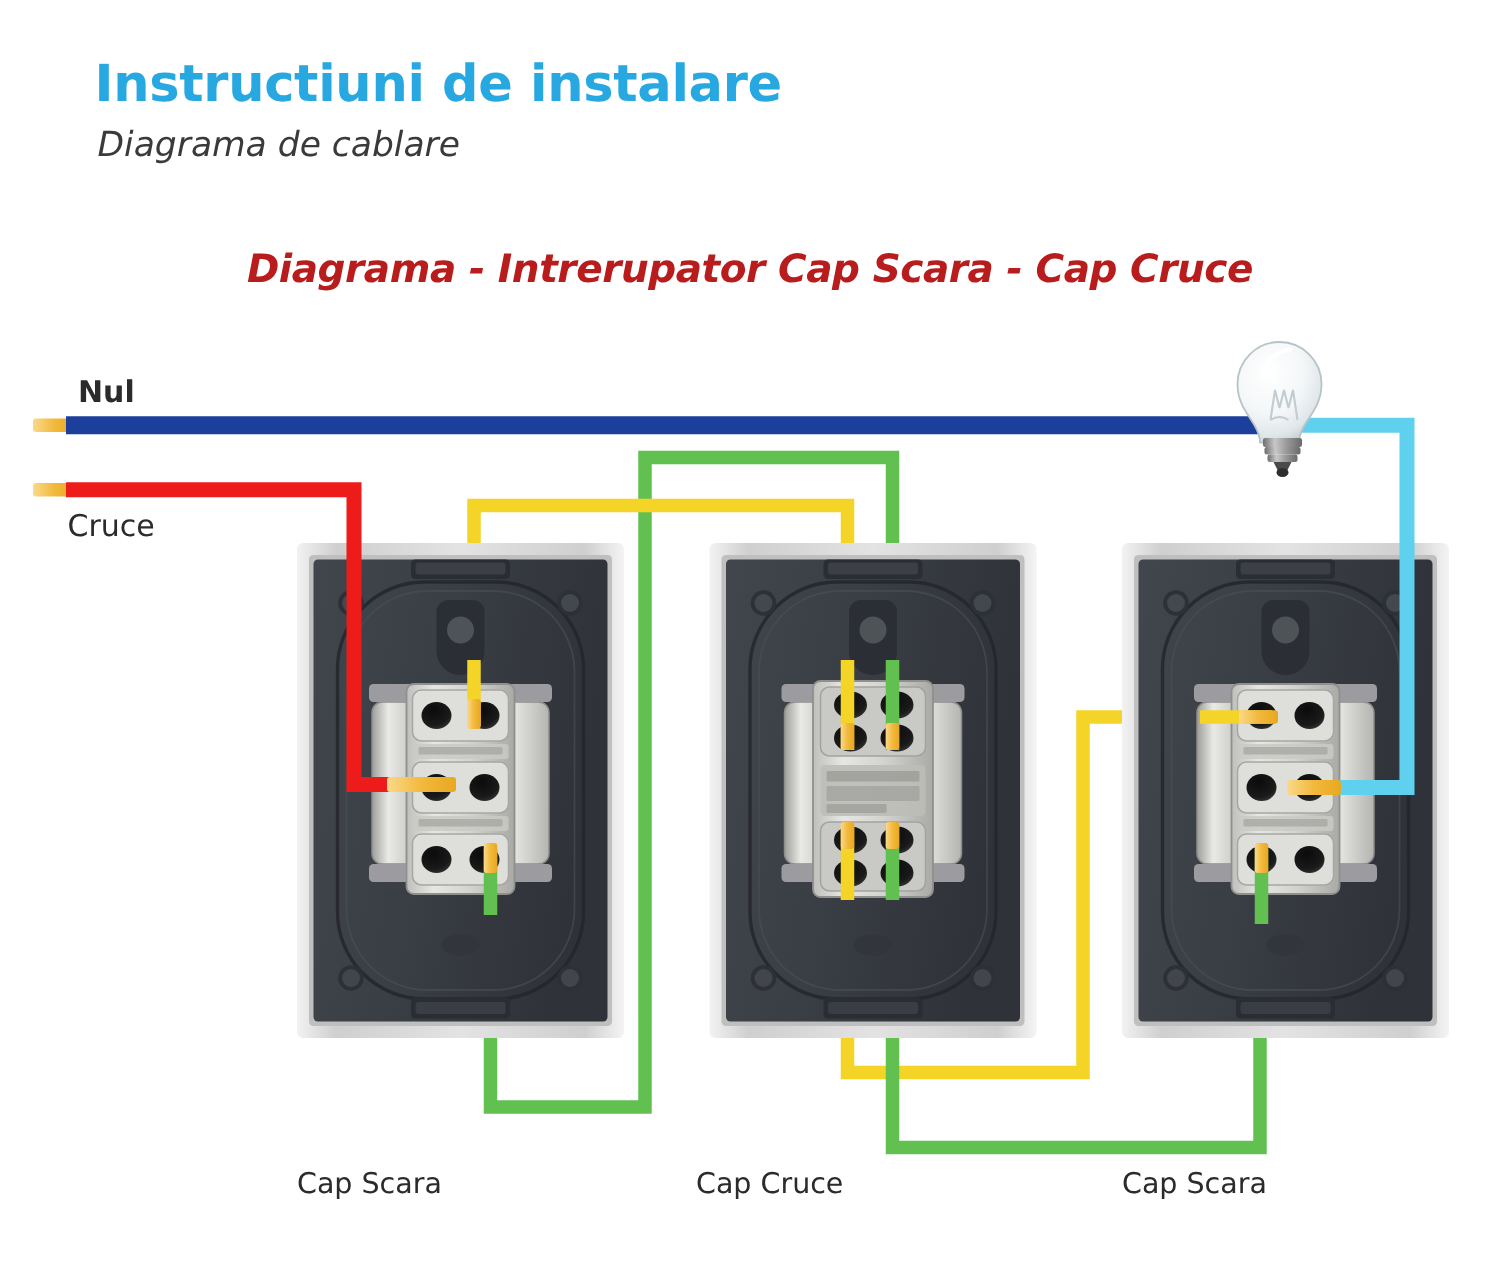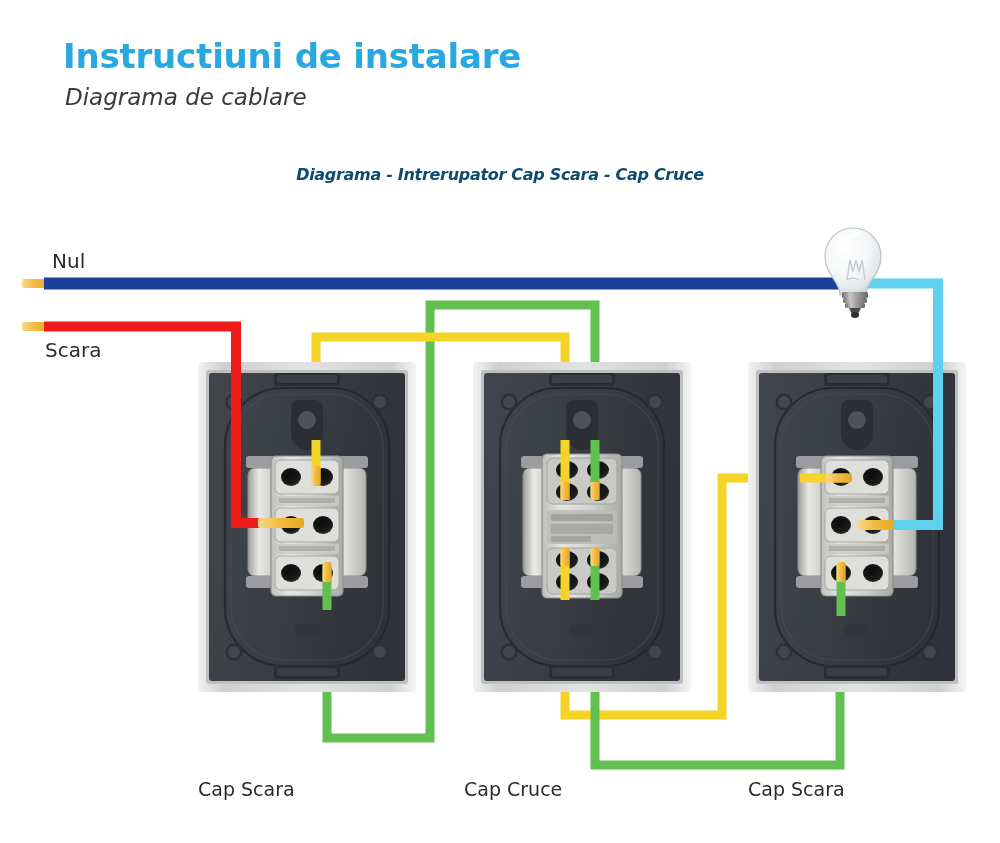--- a/index.html
+++ b/index.html
@@ -26,35 +26,35 @@
     font-family:"DejaVu Sans", sans-serif;
     font-weight:400; font-size:23px;
     color:#3a3a3a;
     white-space:nowrap;
     font-style:italic;
   }
   .diagram-title {
     position:absolute; left:0; top:165px; width:1000px;
     text-align:center;
     font-family:"DejaVu Sans", sans-serif;
-    font-weight:700; font-style:italic; font-size:16px;
+    font-weight:700; font-style:italic; font-size:26px;
     letter-spacing:-0.3px;
-    color:#0c4a6e;
+    color:#b91c1c;
     white-space:nowrap;
   }
 
   
   .wire-label {
     position:absolute;
     font-family:"DejaVu Sans", sans-serif;
     font-weight:400; font-size:20px;
     color:#2b2b2b;
     white-space:nowrap;
   }
-  #label-nul  { left:52px; top:249px; }
+  #label-nul  { left:52px; top:249px;font-weight:bold; }
   #label-faza { left:45px; top:338px; }
 
   
   .sw-caption {
     position:absolute; top:778px;
     font-family:"DejaVu Sans", sans-serif;
     font-weight:400; font-size:19px;
     color:#2b2b2b;
     text-align:left;
     white-space:nowrap;
@@ -69,21 +69,21 @@
 </head>
 <body>
 
 <div id="page">
 
   <div class="hdr-title" style="color: rgb(40, 168, 224);">Instructiuni de instalare</div>
   <div class="hdr-sub">Diagrama de cablare</div>
   <div class="diagram-title">Diagrama - Intrerupator Cap Scara - Cap Cruce</div>
 
   <div class="wire-label" id="label-nul">Nul</div>
-  <div class="wire-label" id="label-faza">Scara</div>
+  <div class="wire-label" id="label-faza">Cruce</div>
 
   <svg id="canvas" viewBox="0 0 1000 843">
     <defs>
 
       <linearGradient id="gFrame" x1="0" y1="0" x2="1" y2="0">
         <stop offset="0" stop-color="#f2f2f2"></stop>
         <stop offset="0.12" stop-color="#cfcfcf"></stop>
         <stop offset="0.5" stop-color="#e3e3e3"></stop>
         <stop offset="0.88" stop-color="#cfcfcf"></stop>
         <stop offset="1" stop-color="#f4f4f4"></stop>

